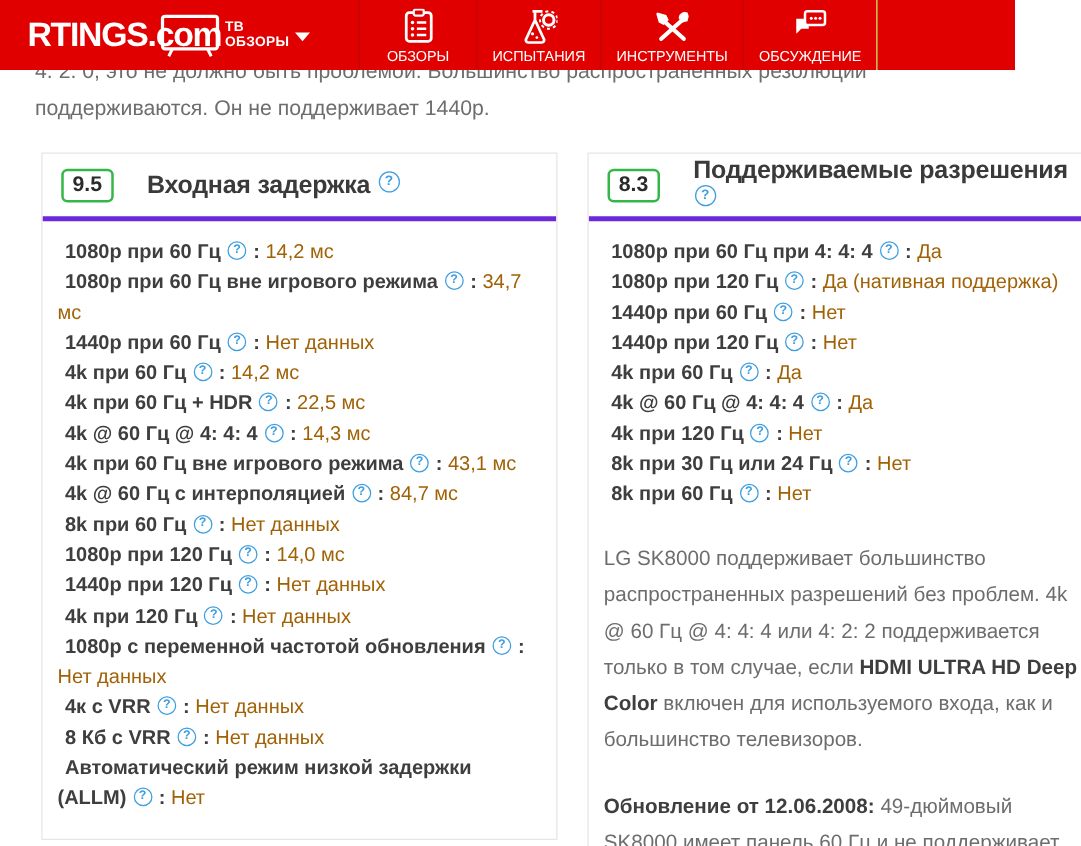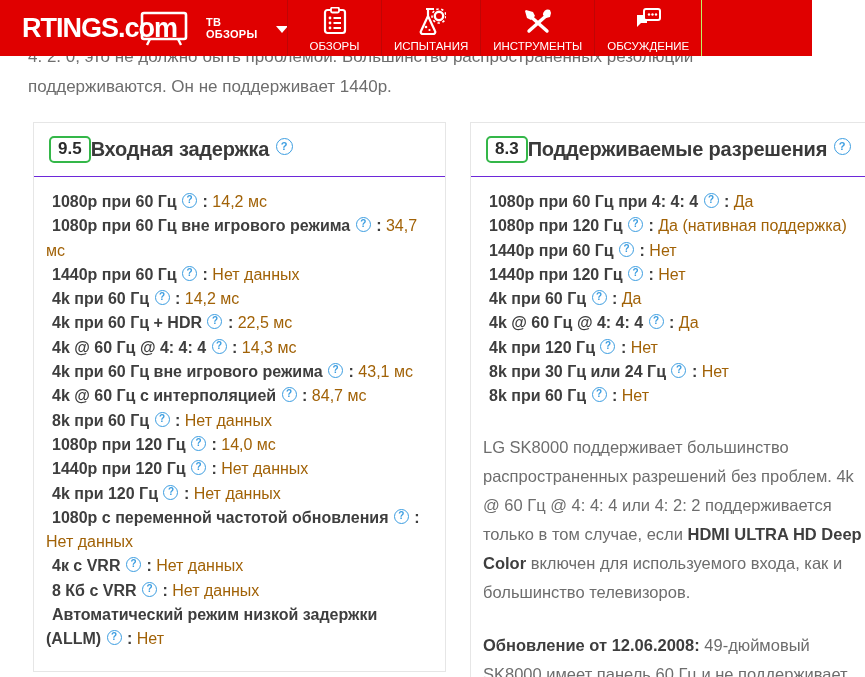--- a/index.html
+++ b/index.html
@@ -16,22 +16,22 @@
     position:absolute; top:0; left:0; width:812px; height:56px;
     background:#e00000; z-index:10;
   }
   .logo {
     position:absolute; left:22px; top:0; height:56px;
     display:flex; align-items:center;
     color:#ffffff; font-size:27px; font-weight:700;
     letter-spacing:-1px; cursor:pointer;
   }
   .tv-category {
-    position:absolute; left:140px; top:0; height:56px;
-    display:flex; align-items:center; gap:18px; cursor:pointer;
+    position:absolute; left:128px; top:0; height:56px;
+    display:flex; align-items:center; gap:4px; cursor:pointer;
   }
   .tv-icon svg { display:block; }
   .tv-category-label {
     color:#fff; font-size:11px; font-weight:700; line-height:12px;
     letter-spacing:.3px;
   }
   .caret-down {
     width:0; height:0; margin-top:2px;
     border-left:6px solid transparent; border-right:6px solid transparent;
     border-top:7px solid #ffffff;
@@ -57,22 +57,22 @@
   }
 
   
   .card {
     position:absolute; top:122px; background:#fff;
     border:1px solid #e6e6e6; overflow:hidden;
   }
   .card-left  { left:33px;  width:413px; height:550px; }
   .card-right { left:470px; width:413px; height:556px; }
   .card-header {
-    display:flex; align-items:center; gap:0;
-    padding:12px 15px; border-bottom:1px solid #6d28d9; height:54px;
+    display:flex; align-items:center; gap:27px;
+    padding:12px 15px; border-bottom:4px solid #6d28d9; height:54px;
   }
   .score-badge {
     border:2px solid #34b749; border-radius:5px; background:#fff;
     padding:1px 7px 2px; font-size:17px; font-weight:700; color:#2b2b2b;
   }
   .card-title {
     font-size:20px; font-weight:700; color:#3a3a3a; letter-spacing:-.2px;
   }
   .card-body { padding:13px 12px 10px; }
 

